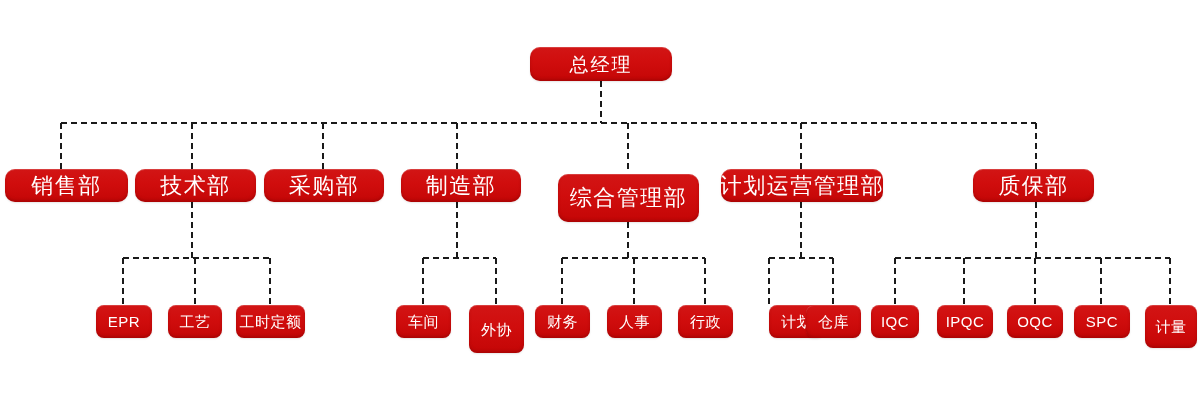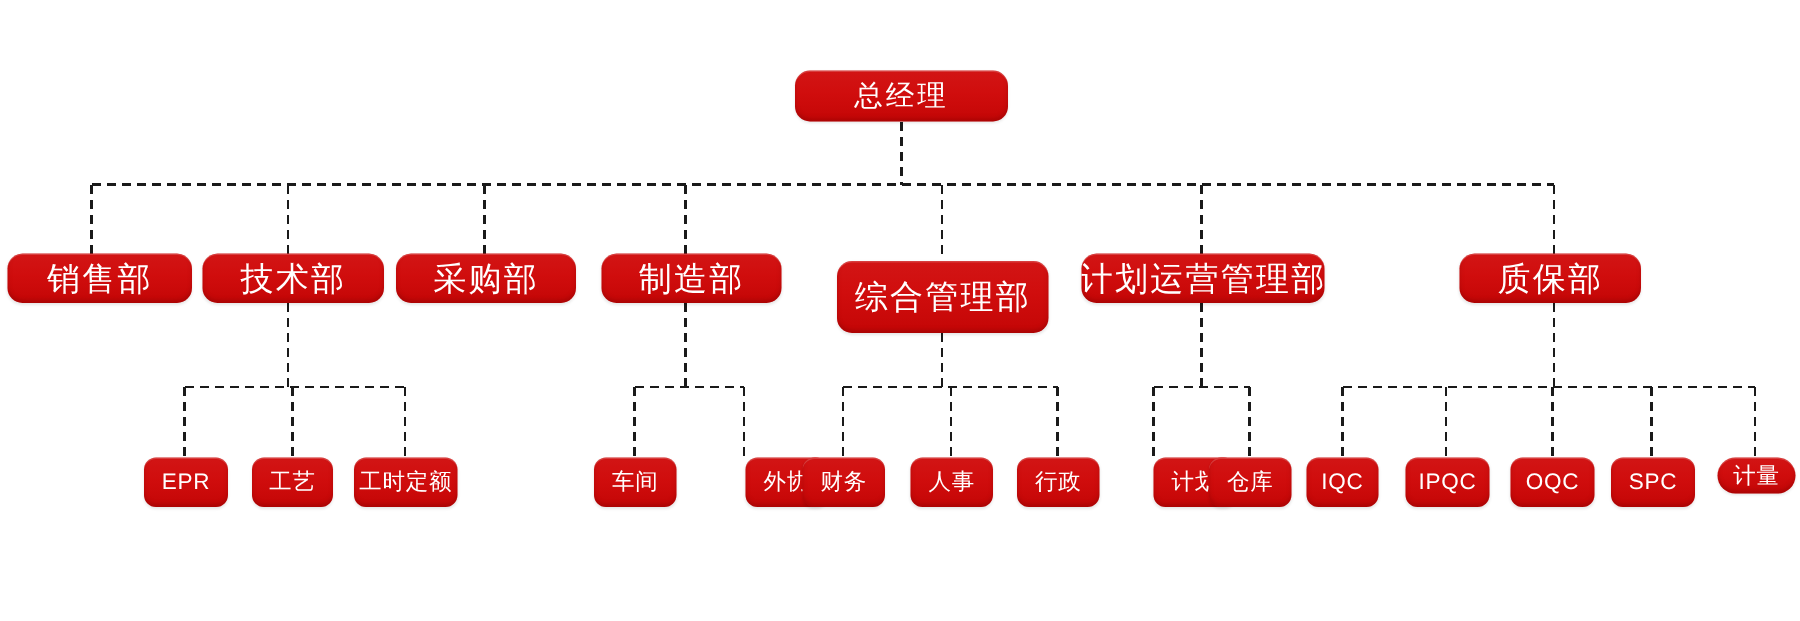--- a/index.html
+++ b/index.html
@@ -136,21 +136,21 @@
       </div>
       <div class="node level-3" style="left: 168px; top: 305px; width: 54px; height: 33px;">
         <span class="label">工艺</span>
       </div>
       <div class="node level-3" style="left: 236px; top: 305px; width: 69px; height: 33px;">
         <span class="label">工时定额</span>
       </div>
       <div class="node level-3" style="left: 396px; top: 305px; width: 55px; height: 33px;">
         <span class="label">车间</span>
       </div>
-      <div class="node level-3" style="left: 469px; top: 305px; width: 55px; height: 33px; margin-left: 28px;">
+      <div class="node level-3" style="left: 469px; top: 305px; width: 55px; height: 48px;">
         <span class="label">外协</span>
       </div>
       <div class="node level-3" style="left: 535px; top: 305px; width: 55px; height: 33px;">
         <span class="label">财务</span>
       </div>
       <div class="node level-3" style="left: 607px; top: 305px; width: 55px; height: 33px;">
         <span class="label">人事</span>
       </div>
       <div class="node level-3" style="left: 678px; top: 305px; width: 55px; height: 33px;">
         <span class="label">行政</span>
@@ -166,17 +166,17 @@
       </div>
       <div class="node level-3" style="left: 937px; top: 305px; width: 56px; height: 33px; text-align: center;">
         <span class="label">IPQC</span>
       </div>
       <div class="node level-3" style="left: 1007px; top: 305px; width: 56px; height: 33px; align-items: center;">
         <span class="label">OQC</span>
       </div>
       <div class="node level-3" style="left: 1074px; top: 305px; width: 56px; height: 33px;">
         <span class="label">SPC</span>
       </div>
-      <div class="node level-3" style="left: 1145px; top: 305px; width: 52px; height: 24px; border-radius: 13px;">
+      <div class="node level-3" style="left: 1145px; top: 305px; width: 52px; height: 43px;">
         <span class="label">计量</span>
       </div>
     </div>
 </div>
 
 </body></html>

